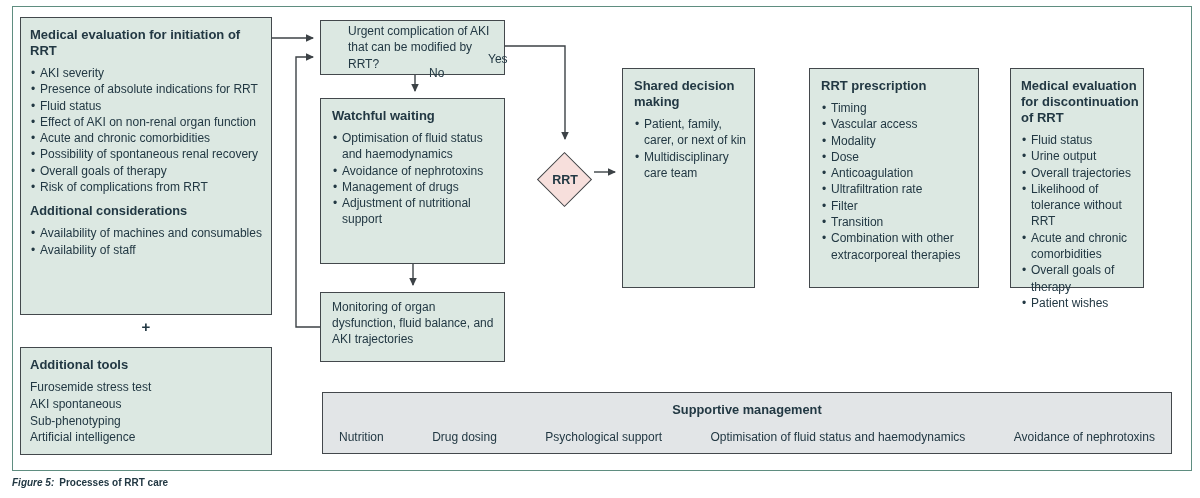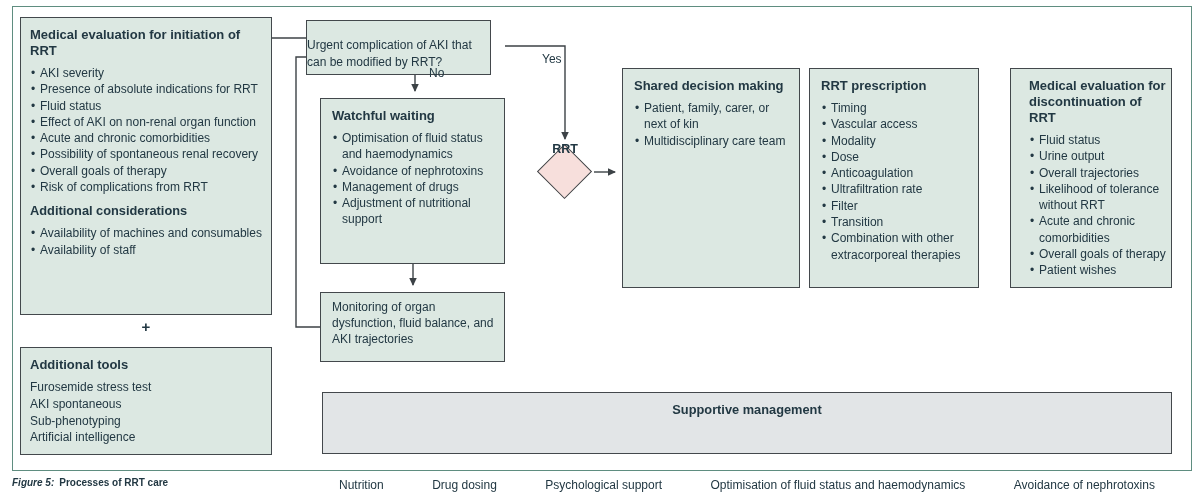--- a/index.html
+++ b/index.html
@@ -24,38 +24,38 @@
     position:relative;font-size:12px;line-height:16.3px;
     padding-left:10px;
   }
   .bullet-item::before{content:"\2022";position:absolute;left:1px;top:0;}
   .plain-item{font-size:12px;line-height:16.8px;}
   .plus-sign{
     position:absolute;left:20px;top:318px;width:252px;text-align:center;
     font-size:15px;font-weight:bold;
   }
   .diamond-wrap{
-    position:absolute;left:535px;top:142px;width:60px;height:60px;
-    display:flex;justify-content:center;
+    position:absolute;left:535px;top:150px;width:60px;height:60px;
+    display:flex;align-items:center;justify-content:center;
   }
   .diamond-shape{
     position:absolute;left:10px;top:10px;width:39px;height:39px;
     transform:rotate(45deg);background:#f7dfdc;border:1.4px solid #3c4246;
     box-sizing:border-box;
   }
   .diamond-label{position:relative;font-size:12.5px;font-weight:bold;}
   .edge-label{position:absolute;font-size:12px;}
   .support-box{
     position:absolute;left:322px;top:392px;width:850px;height:62px;
     background:#e2e5e7;border:1.4px solid #43484c;box-sizing:border-box;
     padding:9px 16px 8px 16px;
   }
   .support-title{text-align:center;font-size:12.8px;font-weight:bold;margin-bottom:12px;}
   .support-row{display:flex;justify-content:space-between;align-items:baseline;}
-  .support-row .plain-item{font-size:12px;margin-top:48px;}
+  .support-row .plain-item{font-size:12px;}
   .caption{position:absolute;left:12px;top:477px;font-size:10px;font-weight:bold;}
   .caption .cap-label{font-style:italic;}
   .caption .cap-text{margin-left:5px;}
   svg.arrows{position:absolute;left:0;top:0;width:1200px;height:498px;pointer-events:none;}
   svg.arrows polyline{fill:none;stroke:#3c4246;stroke-width:1.4;}
 </style>
 </head>
 <body>
 
 <div class="canvas">
@@ -100,25 +100,25 @@
   <div class="node" style="left:20px;top:347px;width:252px;height:108px;">
     <div class="node-title">Additional tools</div>
     <div>
         <div class="plain-item">Furosemide stress test</div>
         <div class="plain-item">AKI spontaneous</div>
         <div class="plain-item">Sub-phenotyping</div>
         <div class="plain-item">Artificial intelligence</div>
       </div>
   </div>
 
-  <div class="node" style="left:306px;top:20px;width:185px;height:55px;display:flex;align-items:flex-end;padding:4px 6px 4px 0;">
+  <div class="node" style="left:320px;top:20px;width:185px;height:55px;display:flex;align-items:center;padding:4px 6px 4px 27px;">
     <div class="node-text">Urgent complication of AKI that can be modified by RRT?</div>
   </div>
 
-  <div class="edge-label" style="left:542px;top:52px;">Yes</div>
+  <div class="edge-label" style="left:488px;top:52px;">Yes</div>
   <div class="edge-label" style="left:429px;top:66px;">No</div>
 
   <div class="node" style="left:320px;top:98px;width:185px;height:166px;padding-left:11px;">
     <div class="node-title">Watchful waiting</div>
     <div>
         <div class="bullet-item">Optimisation of fluid status and haemodynamics</div>
         <div class="bullet-item">Avoidance of nephrotoxins</div>
         <div class="bullet-item">Management of drugs</div>
         <div class="bullet-item">Adjustment of nutritional support</div>
       </div>
@@ -126,21 +126,21 @@
 
   <div class="node" style="left:320px;top:292px;width:185px;height:70px;display:flex;align-items:center;padding:4px 6px 12px 11px;">
     <div class="node-text">Monitoring of organ dysfunction, fluid balance, and AKI trajectories</div>
   </div>
 
   <div class="diamond-wrap">
     <div class="diamond-shape"></div>
     <div class="diamond-label">RRT</div>
   </div>
 
-  <div class="node" style="left:622px;top:68px;width:178px;height:220px;padding-left:11px;">
+  <div class="node" style="left:622px;top:68px;width:133px;height:220px;padding-left:11px;">
     <div class="node-title">Shared decision making</div>
     <div>
         <div class="bullet-item">Patient, family, carer, or next of kin</div>
         <div class="bullet-item">Multidisciplinary care team</div>
       </div>
   </div>
 
   <div class="node" style="left:809px;top:68px;width:170px;height:220px;padding-left:11px;">
     <div class="node-title">RRT prescription</div>
     <div>
@@ -149,21 +149,21 @@
         <div class="bullet-item">Modality</div>
         <div class="bullet-item">Dose</div>
         <div class="bullet-item">Anticoagulation</div>
         <div class="bullet-item">Ultrafiltration rate</div>
         <div class="bullet-item">Filter</div>
         <div class="bullet-item">Transition</div>
         <div class="bullet-item">Combination with other extracorporeal therapies</div>
       </div>
   </div>
 
-  <div class="node" style="left:1010px;top:68px;width:162px;height:220px;padding-left:18px;">
+  <div class="node" style="left:1010px;top:68px;width:134px;height:220px;padding-left:10px;">
     <div class="node-title">Medical evaluation for discontinuation of RRT</div>
     <div>
         <div class="bullet-item">Fluid status</div>
         <div class="bullet-item">Urine output</div>
         <div class="bullet-item">Overall trajectories</div>
         <div class="bullet-item">Likelihood of tolerance without RRT</div>
         <div class="bullet-item">Acute and chronic comorbidities</div>
         <div class="bullet-item">Overall goals of therapy</div>
         <div class="bullet-item">Patient wishes</div>
       </div>

